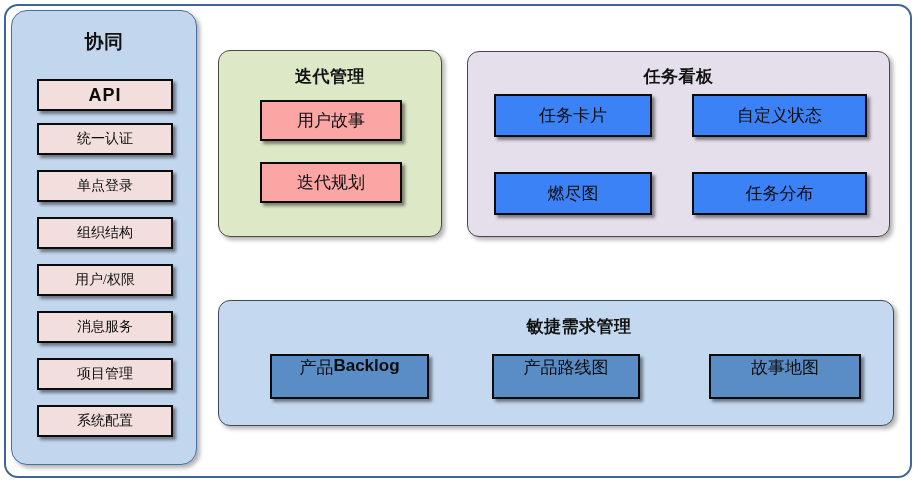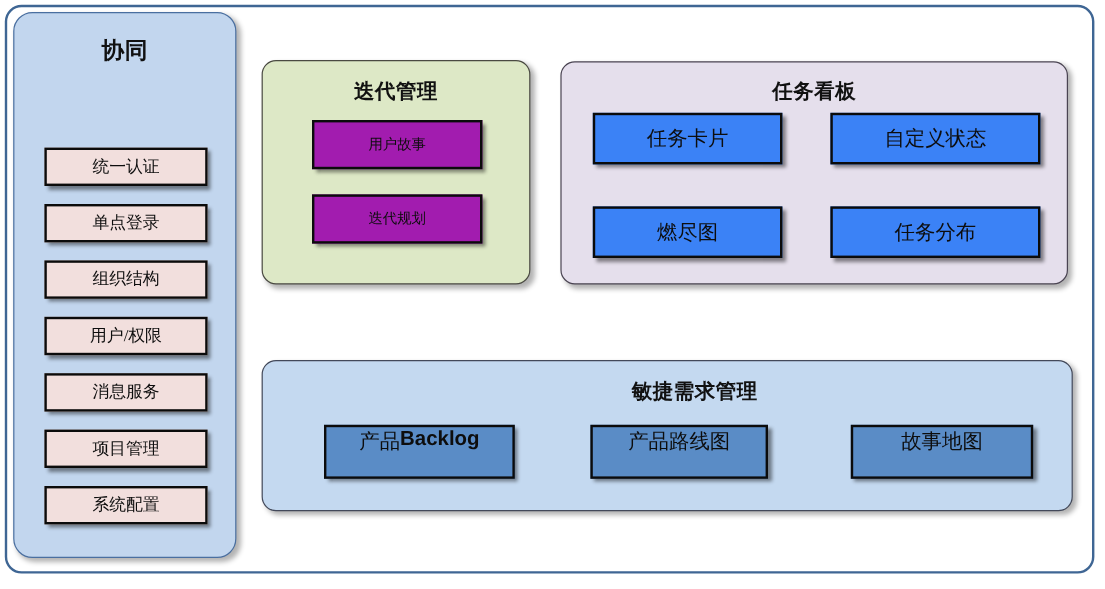--- a/index.html
+++ b/index.html
@@ -44,23 +44,23 @@
   }
   .chip.sans{font-family:"Liberation Sans","DejaVu Sans",sans-serif;font-weight:bold;font-size:18px;letter-spacing:1px;}
 
   
   .iteration{
     left:218px;top:50px;width:224px;height:187px;
     background:#dde8c6;border:1.5px solid #4a4a42;
   }
   .iteration .panel-title{top:14px;font-size:17px;}
   .box-green{
-    position:absolute;background:#a21caf;border:2.5px solid #0b0b0b;
+    position:absolute;background:#fca5a5;border:2.5px solid #0b0b0b;
     box-sizing:border-box;display:flex;align-items:center;justify-content:center;
-    font-size:12px;color:#0d0d0d;
+    font-size:17px;color:#0d0d0d;
     box-shadow:3px 3px 3px rgba(0,0,0,0.45);
   }
 
   
   .taskboard{
     left:467px;top:51px;width:423px;height:186px;
     background:#e5dfec;border:1.5px solid #4a4452;
   }
   .taskboard .panel-title{top:13px;font-size:17px;}
   .box-purple{
@@ -87,20 +87,21 @@
 </head>
 <body>
 
 <div class="canvas">
 
   <div class="outer-frame"></div>
 
   <div class="panel sidebar">
     <div class="panel-title">协同</div>
 
+    <div class="chip sans" style="top:68px">API</div>
     <div class="chip" style="top:112px">统一认证</div>
     <div class="chip" style="top:159px">单点登录</div>
     <div class="chip" style="top:206px">组织结构</div>
     <div class="chip" style="top:253px">用户/权限</div>
     <div class="chip" style="top:300px">消息服务</div>
     <div class="chip" style="top:347px">项目管理</div>
     <div class="chip" style="top:394px">系统配置</div>
   </div>
 
   <div class="panel iteration">

